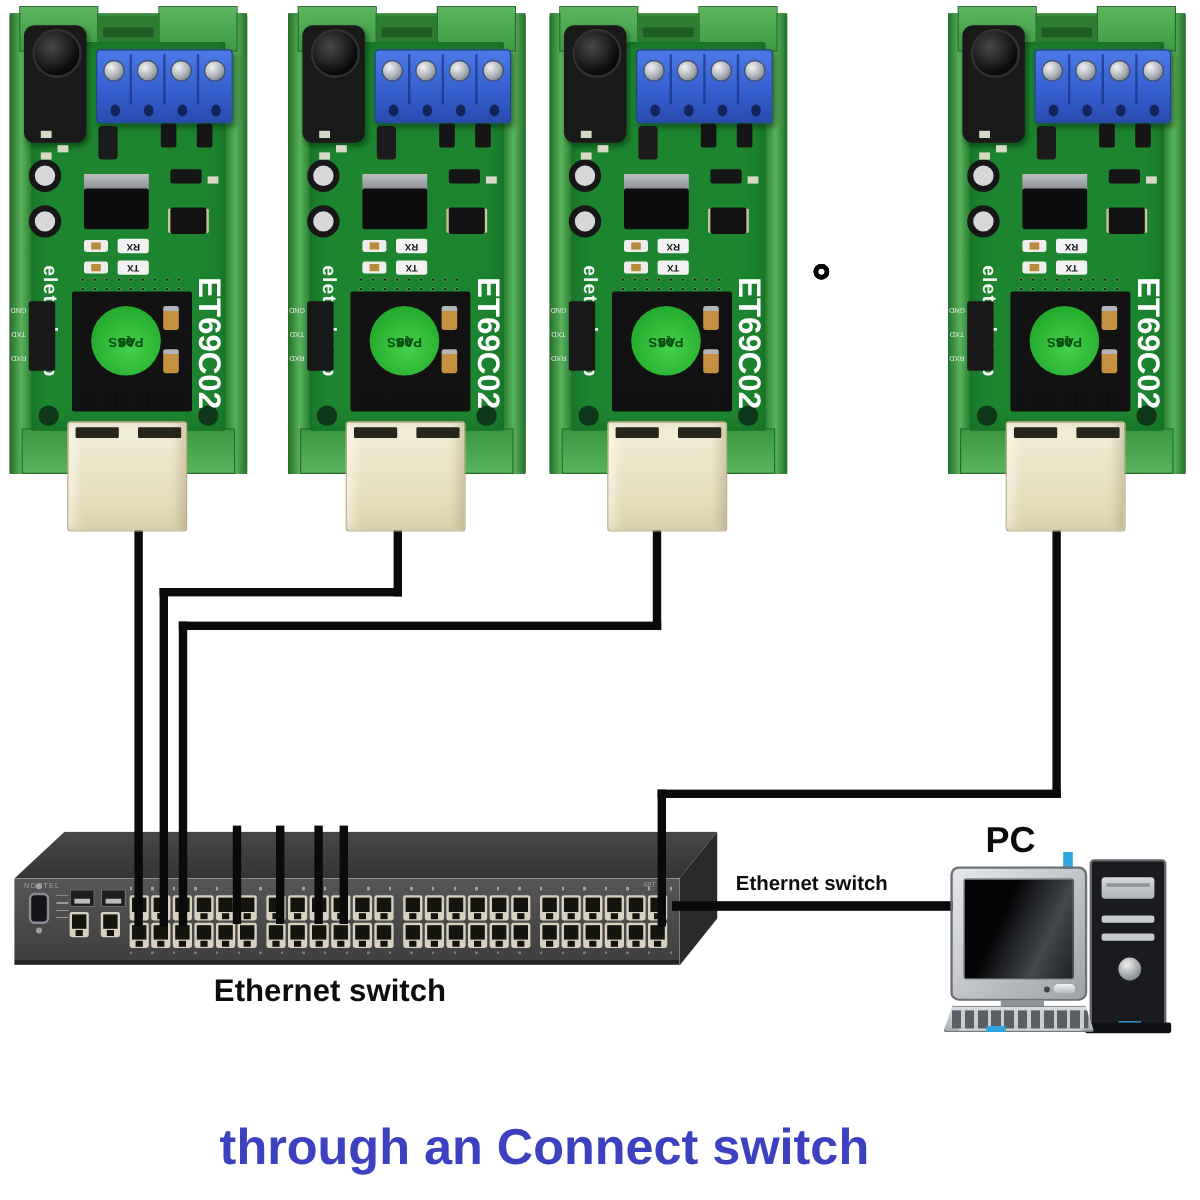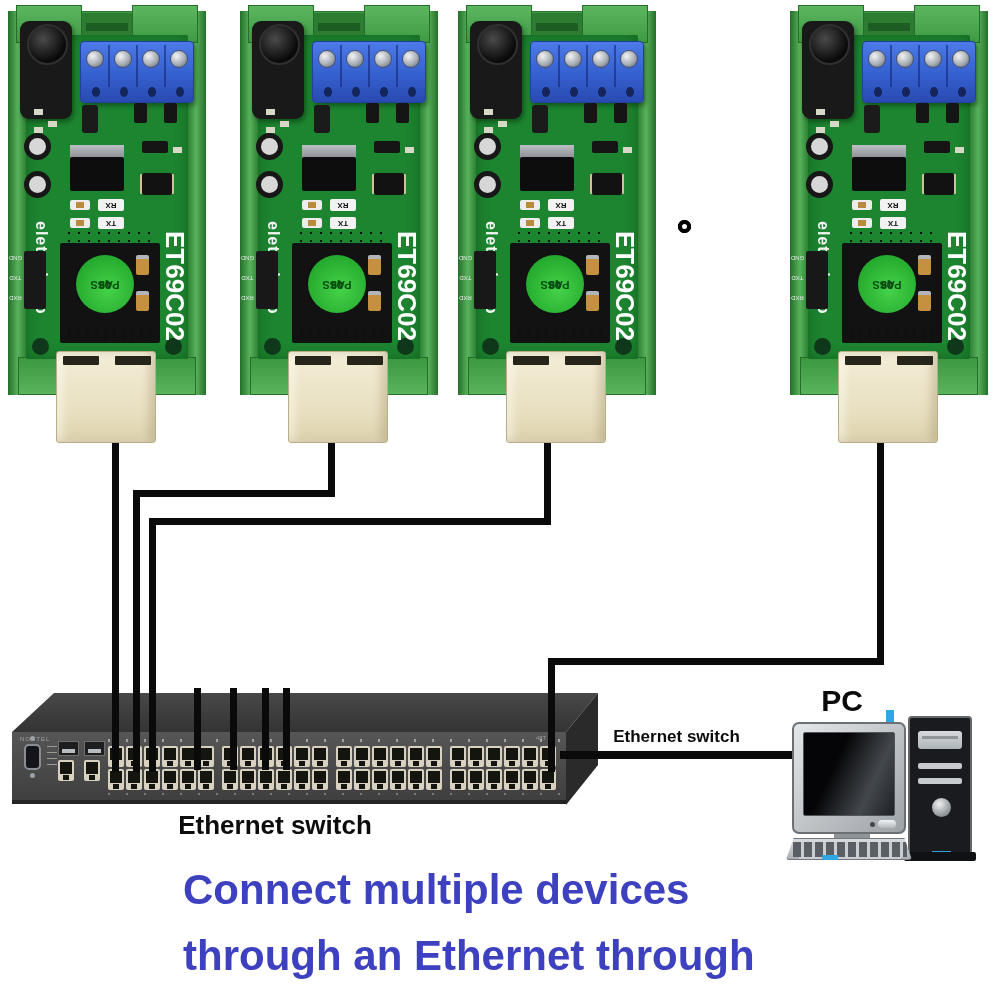--- a/index.html
+++ b/index.html
@@ -515,15 +515,14 @@
   <div class="monitor">
     <div class="screen"></div>
     <div class="mon-led"></div>
     <div class="mon-btn"></div>
   </div>
   <div class="keyboard">
     <div class="keys"></div>
   </div>
   <div class="kblue"></div>
 
-  <div class="caption-line cl1">Connect multiple devices</div>
-  <div class="caption-line cl2">through an Ethernet through</div>
+  <div class="caption-line cl2">through an Connect switch</div>
 </div>
 
 </body></html>

